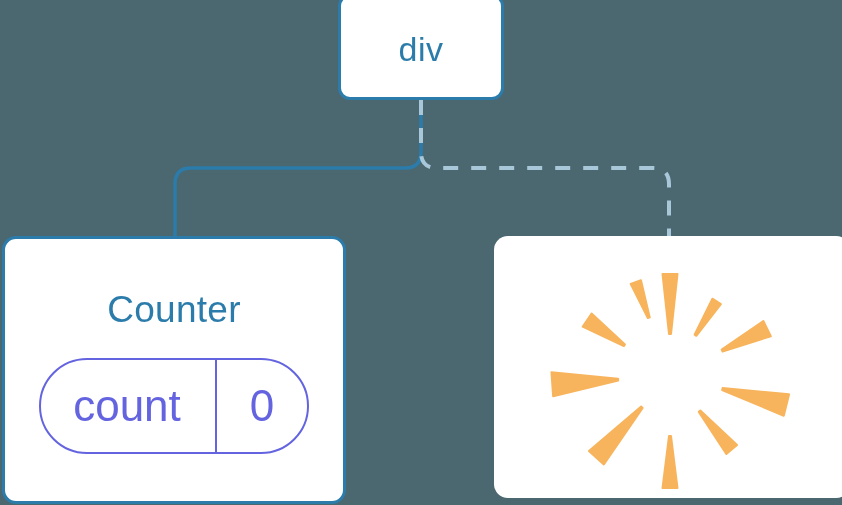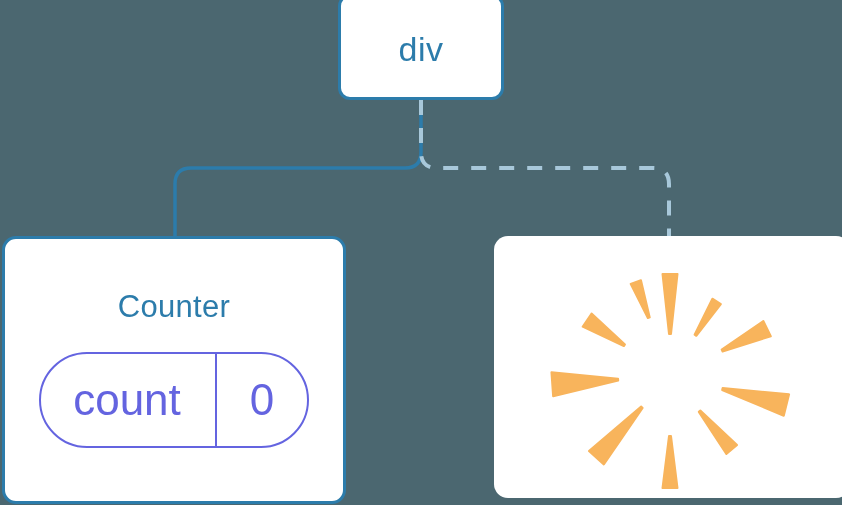--- a/index.html
+++ b/index.html
@@ -65,21 +65,21 @@
     left: 2px;
     top: 236px;
     width: 344px;
     height: 268px;
     border-radius: 14px;
     display: flex;
     flex-direction: column;
     align-items: center;
   }
   #node-counter .node-title {
-    font-size: 31px;
+    font-size: 37px;
     color: #2c7cab;
     margin-top: 52px;
     line-height: 1;
     letter-spacing: 0.3px;
     text-align: center;
   }
 
   
   .state-pill {
     margin-top: 30px;

